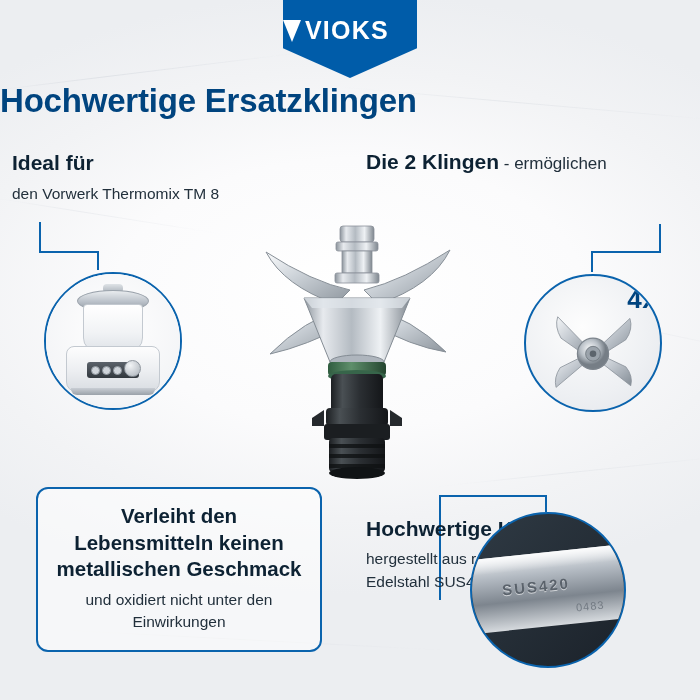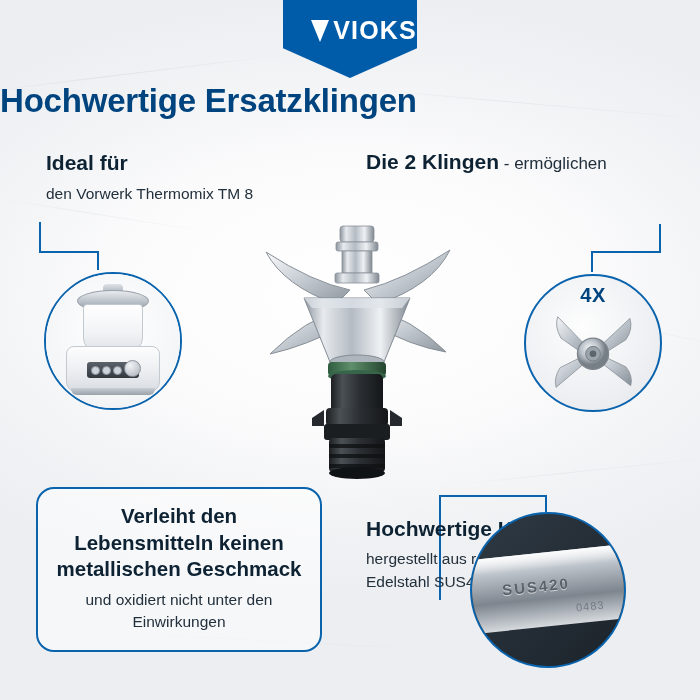--- a/index.html
+++ b/index.html
@@ -43,21 +43,21 @@
     position: absolute;
     top: 0;
     left: 50%;
     transform: translateX(-50%);
     width: 134px;
     height: 78px;
     background: #005ca9;
     clip-path: polygon(0 0, 100% 0, 100% 62%, 50% 100%, 0 62%);
     display: flex;
     align-items: flex-start;
-    justify-content: flex-end;
+    justify-content: flex-start;
   }
   .logo-inner {
     display: flex;
     align-items: center;
     gap: 3px;
     margin-top: 18px;
   }
   .logo-mark {
     width: 0;
     height: 0;
@@ -96,36 +96,36 @@
     line-height: 1.22;
   }
   .tb .t-body {
     font-size: 15.5px;
     font-weight: normal;
     color: #22303c;
     line-height: 1.5;
   }
 
   
-  #blk-ideal { top: 150px; left: 46px; width: 300px; }
+  #blk-ideal { top: 150px; left: 12px; width: 300px; }
   #blk-ideal .t-body { margin-top: 6px; }
 
   
   #blk-klingen { top: 150px; left: 366px; width: 316px; }
   #blk-klingen .inline-head { font-size: 21px; font-weight: bold; color: #0d2233; }
   #blk-klingen .inline-rest { font-size: 17px; color: #22303c; }
   #blk-klingen .line2 { font-size: 15.5px; color: #22303c; line-height: 1.55; margin-top: 2px; }
 
   
   #blk-verleiht {
     top: 487px;
     left: 36px;
     width: 286px;
     border: 2px solid #0a63ad;
-    border-radius: 18px;
+    border-radius: 12px;
     padding: 14px 18px 16px;
     box-sizing: border-box;
     text-align: center;
     background: rgba(255,255,255,0.55);
   }
   #blk-verleiht .t-head { font-size: 20.5px; line-height: 1.3; }
   #blk-verleiht .t-body { font-size: 15.5px; line-height: 1.45; margin-top: 6px; text-align: center; }
 
   
   #blk-hochwertige { top: 516px; left: 366px; width: 240px; }
@@ -202,23 +202,23 @@
   .appl-foot {
     position: absolute; top: 114px; left: 50%; transform: translateX(-50%);
     width: 84px; height: 7px; border-radius: 0 0 6px 6px;
     background: linear-gradient(180deg,#c9ced4,#9aa1a9);
   }
 
   
   .fourx-label {
     position: absolute;
     top: 8px; left: 0; width: 100%;
-    text-align: center;
+    text-align: right;
     color: #00447f;
-    font-size: 20px;
+    font-size: 26px;
     font-weight: bold;
     letter-spacing: 0.5px;
   }
 
   
   .sus-band {
     position: absolute;
     top: 38px; left: -8px;
     width: 172px; height: 74px;
     background: linear-gradient(180deg, #e9ecef 0%, #b3bac2 28%, #7d858e 62%, #d6dade 100%);

